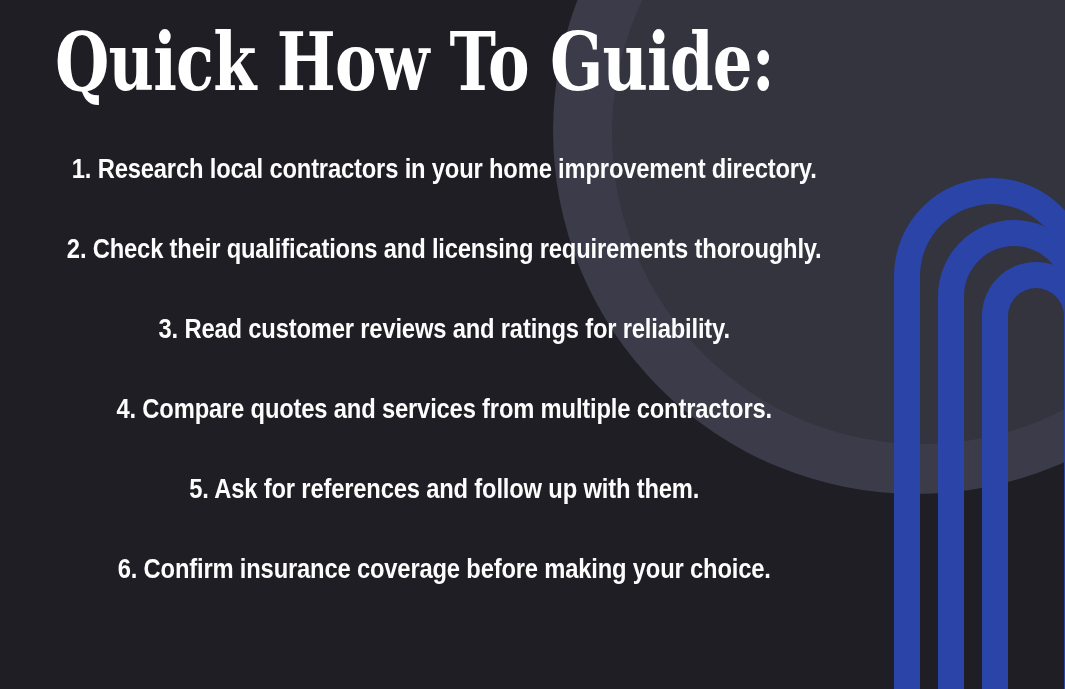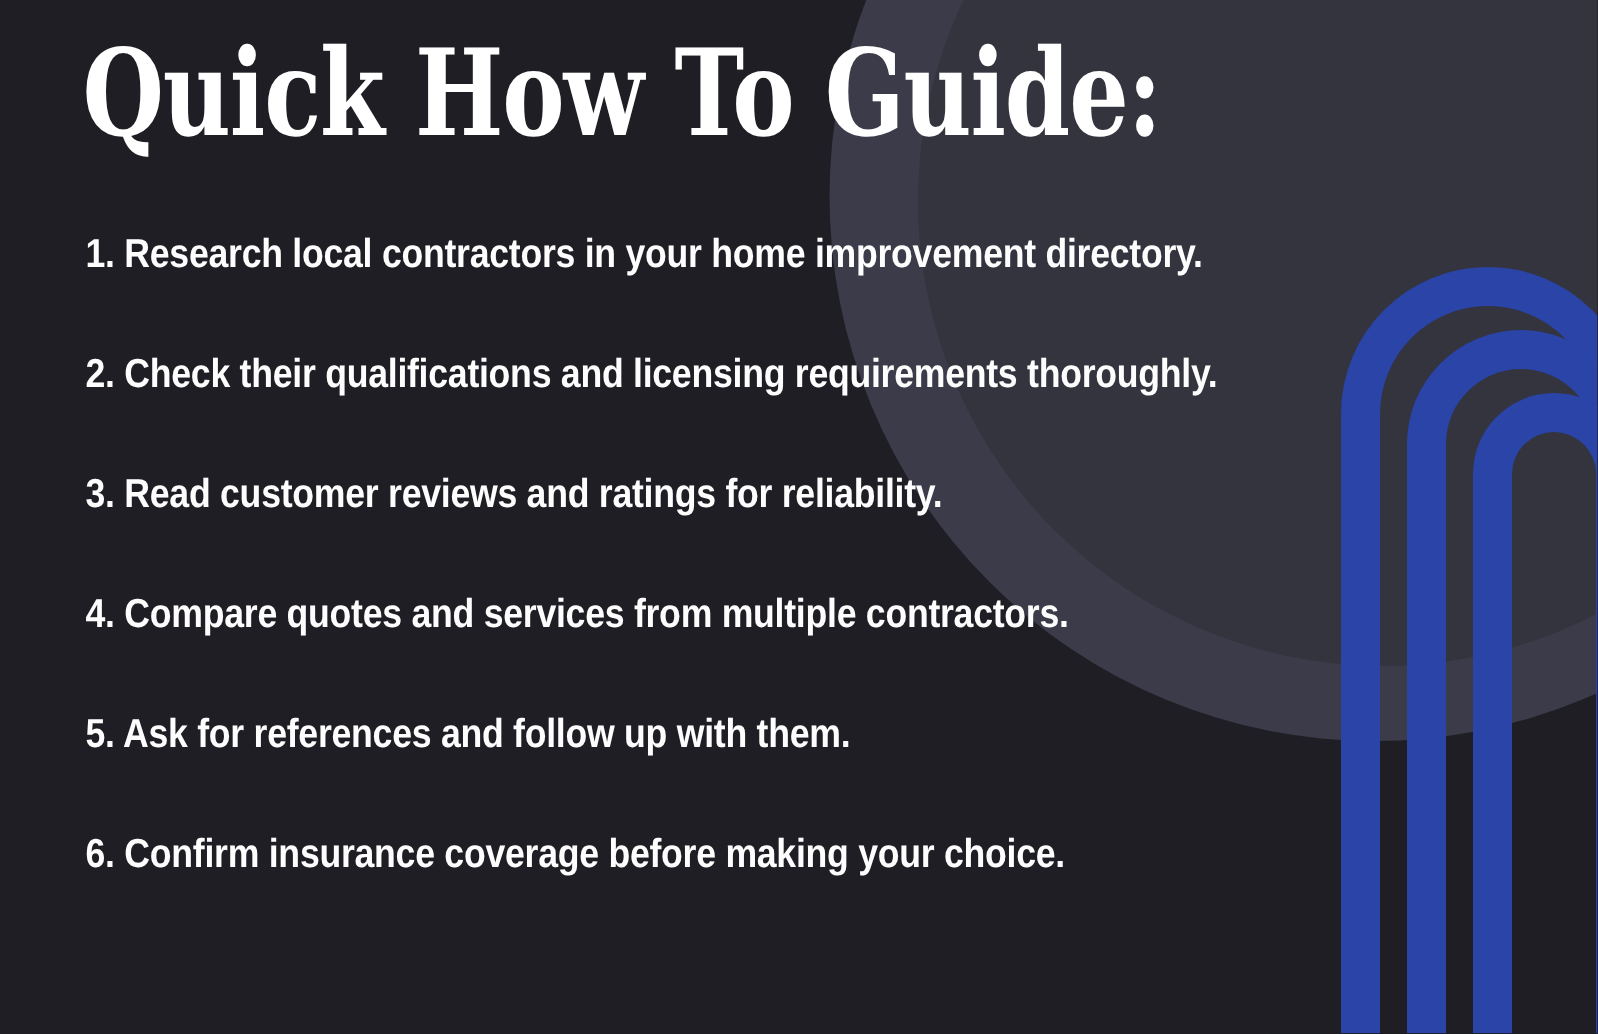--- a/index.html
+++ b/index.html
@@ -121,20 +121,21 @@
   }
 
   .steps {
     position: absolute;
     left: 57px;
     top: 150px;
     width: 880px;
     margin: 0;
     padding: 0;
     list-style: none;
+    text-align: center;
   }
 
   .step {
     height: 80px;
     line-height: 38px;
     font-family: "Liberation Sans", sans-serif;
     font-weight: bold;
     font-size: 27px;
     letter-spacing: -0.2px;
     color: #fdfdfd;

